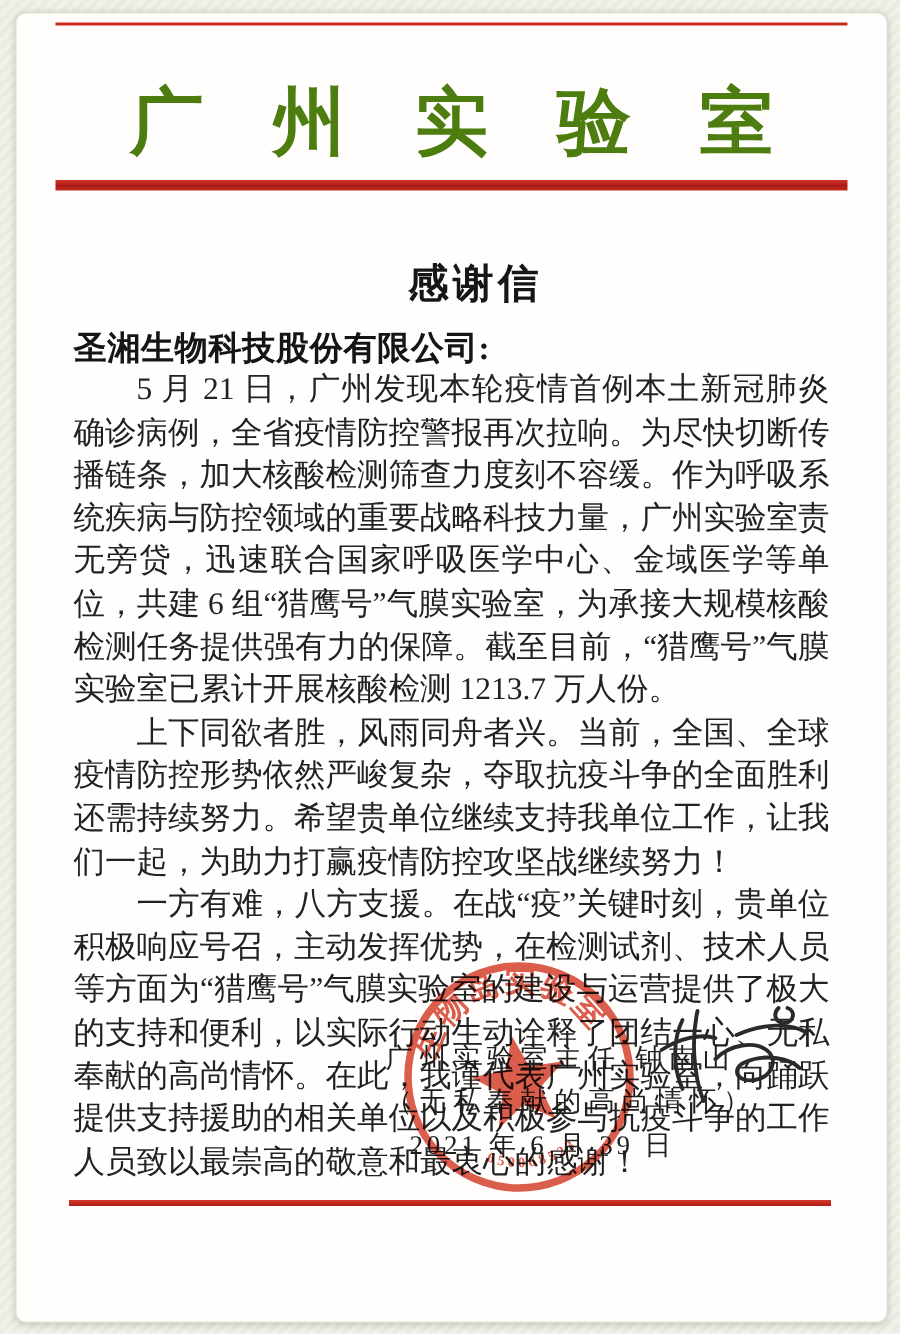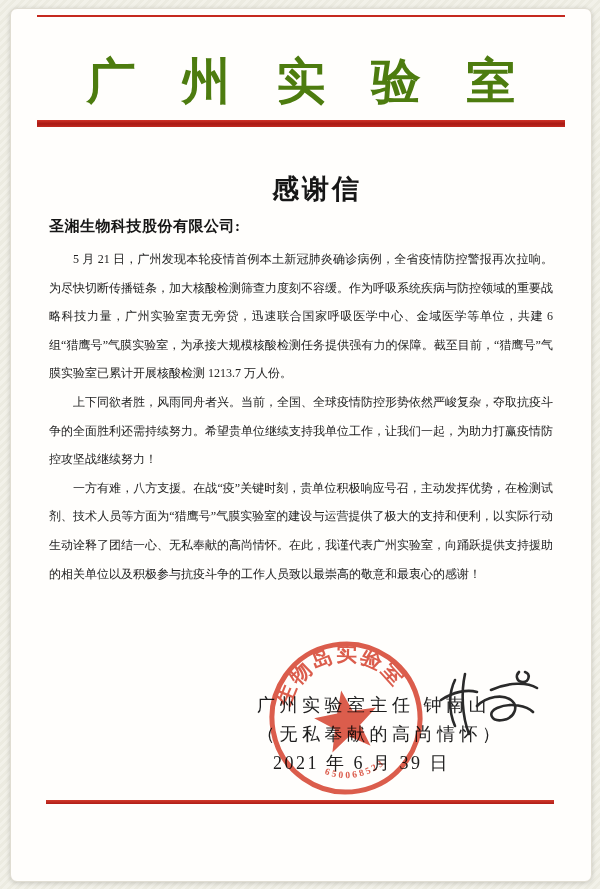--- a/index.html
+++ b/index.html
@@ -26,25 +26,25 @@
     position:absolute;left:0;top:40px;width:100%;
     text-align:center;color:#4d7c0f;font-weight:bold;
     font-size:49px;letter-spacing:46px;text-indent:46px;white-space:nowrap;
   }
   .letter-title{
     position:absolute;left:0;top:146px;width:100%;margin:16px;
     text-align:center;color:#161616;font-size:27px;font-weight:bold;letter-spacing:3px;
   }
   .recipient{
     position:absolute;left:38px;top:208px;width:504px;
-    color:#151515;font-size:15px;font-weight:bold;letter-spacing:.5px;
+    color:#151515;font-size:22px;font-weight:bold;letter-spacing:.5px;
   }
   .body-text{
     position:absolute;left:38px;top:236px;width:504px;
-    color:#222;font-size:12px;line-height:28.6px;text-align:justify;
+    color:#222;font-size:21px;line-height:28.6px;text-align:justify;
   }
   .body-text p{margin:0;text-indent:2em;}
   .closing{
     position:absolute;left:246px;top:682px;
     color:#1e1e1e;font-size:18px;line-height:29px;letter-spacing:4.5px;white-space:nowrap;
   }
   .closing .date-line{padding-left:16px;letter-spacing:2.5px;}
   .stamp{
     position:absolute;left:250px;top:624px;width:170px;height:170px;
     transform:rotate(-10deg);opacity:.85;mix-blend-mode:multiply;pointer-events:none;

